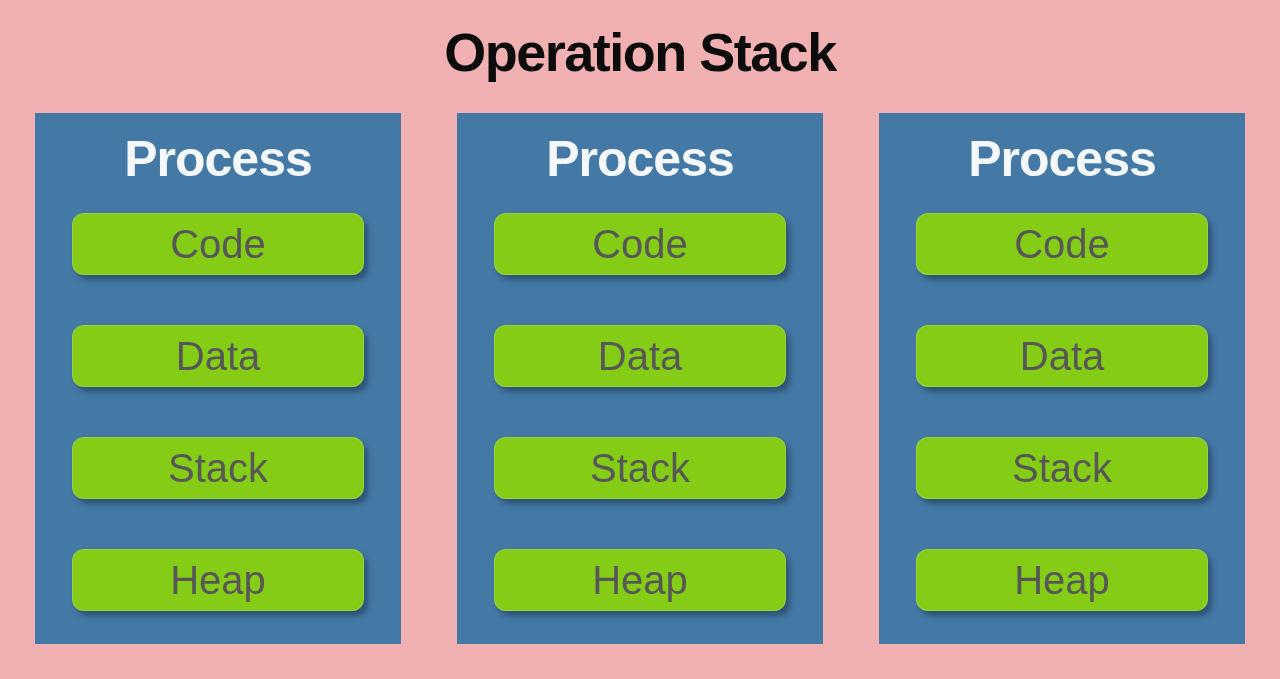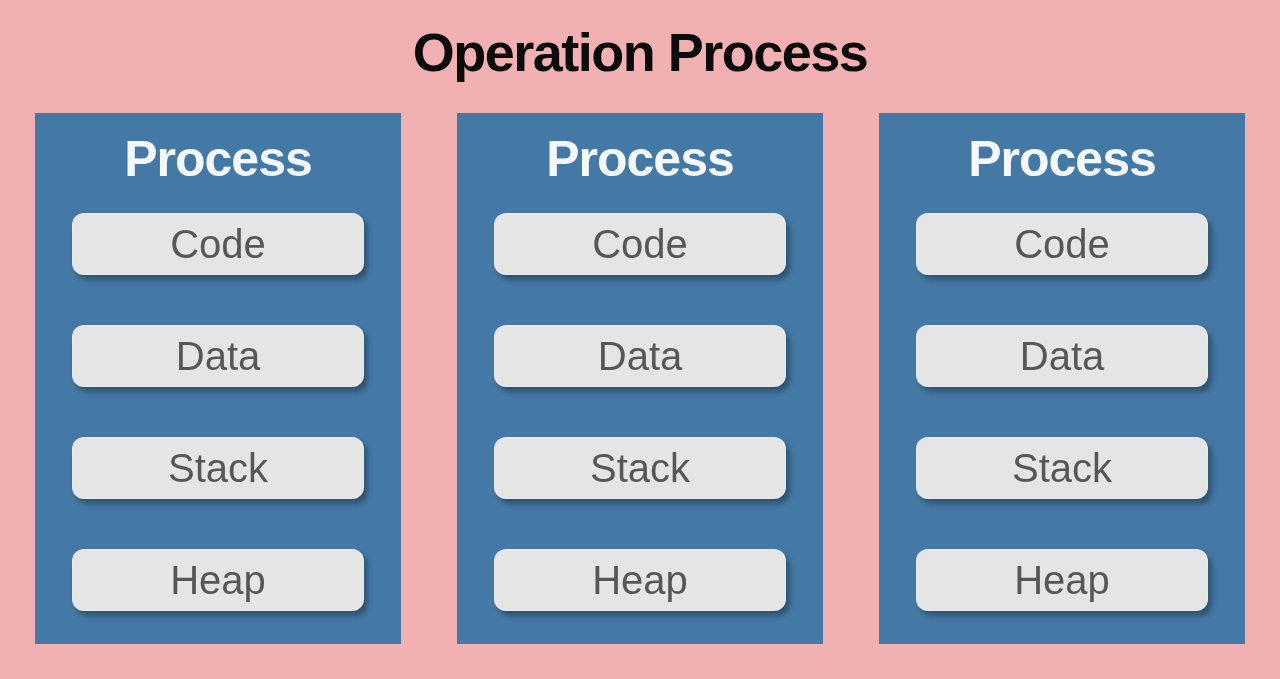--- a/index.html
+++ b/index.html
@@ -55,36 +55,36 @@
   .segments {
     margin-top: 26px;
     display: flex;
     flex-direction: column;
     align-items: center;
     gap: 50px;
   }
   .segment {
     width: 292px;
     height: 62px;
-    background: #e5e5e5;
+    background: #84cc16;
     border-radius: 12px;
     display: flex;
     align-items: center;
     justify-content: center;
     font-size: 40px;
     color: #575757;
     box-shadow: 4px 5px 5px rgba(23, 42, 60, 0.45),
                 inset 0 0 0 1px rgba(255, 255, 255, 0.18);
   }
 </style>
 </head>
 <body>
 
 <div class="page">
-  <h1 class="title">Operation Process</h1>
+  <h1 class="title">Operation Stack</h1>
 
   <div class="row">
 
     <section class="process">
       <h2 class="process-title">Process</h2>
       <div class="segments">
         <div class="segment">Code</div>
         <div class="segment">Data</div>
         <div class="segment">Stack</div>
         <div class="segment">Heap</div>

